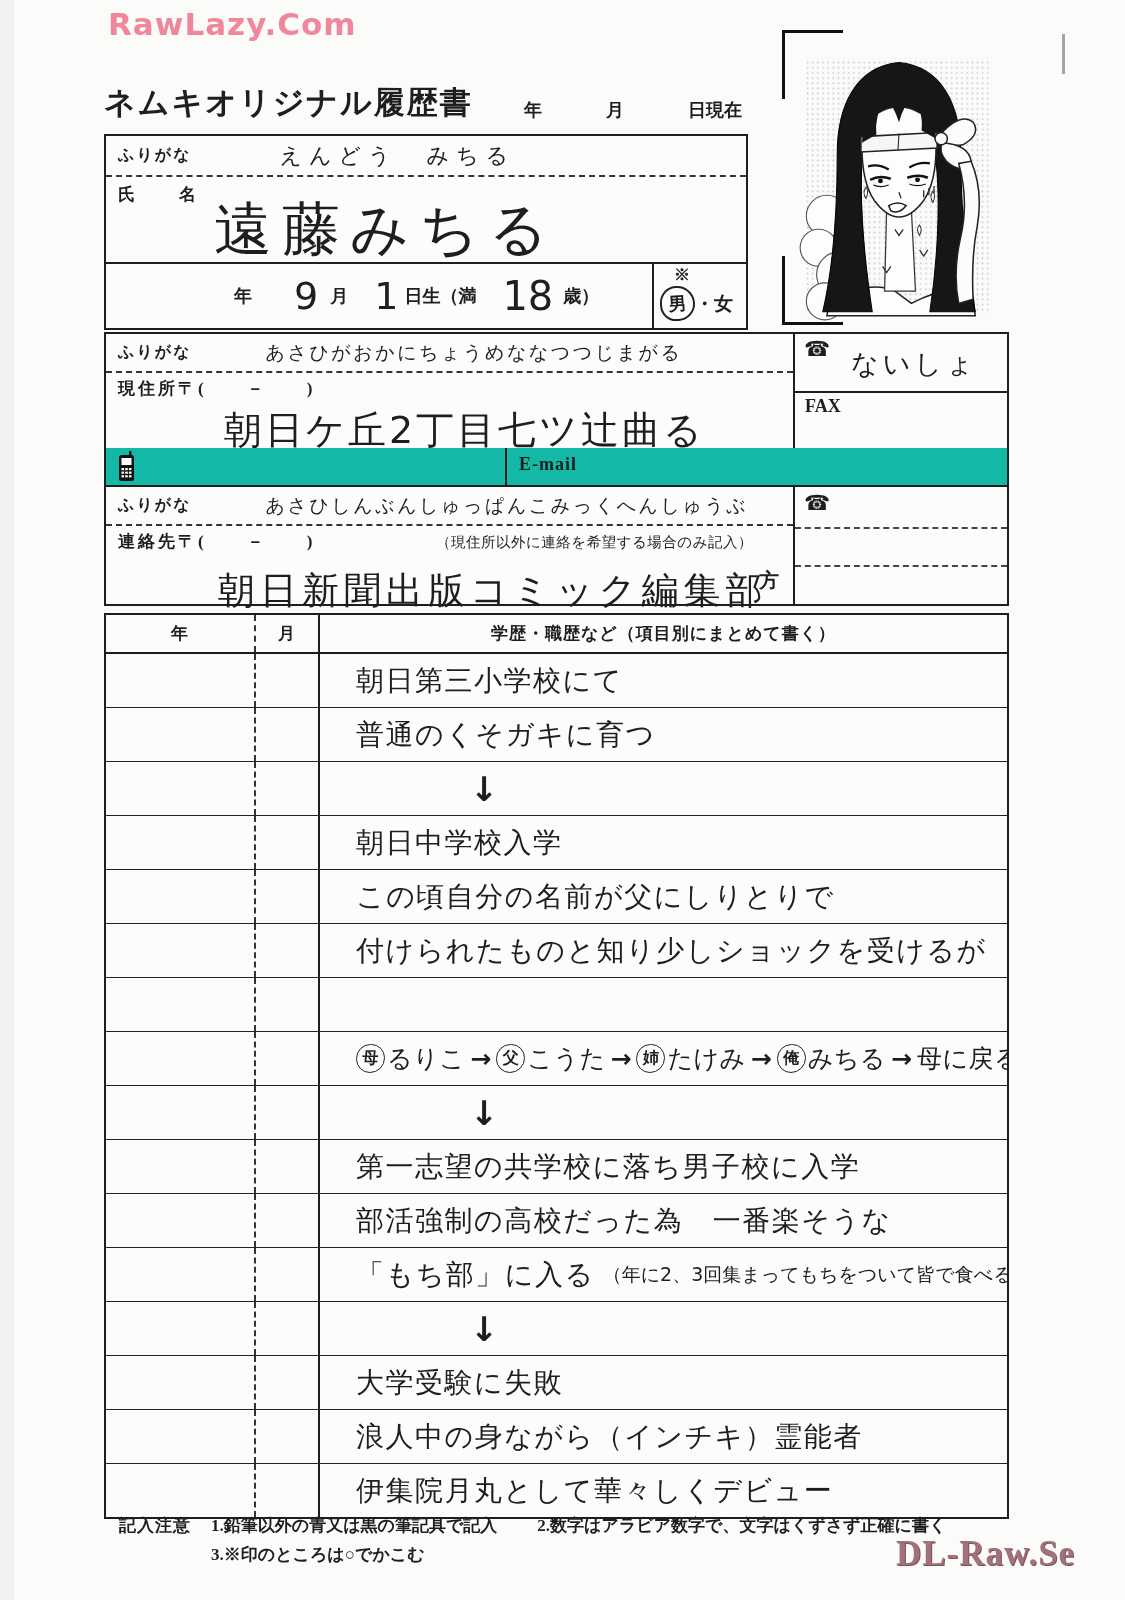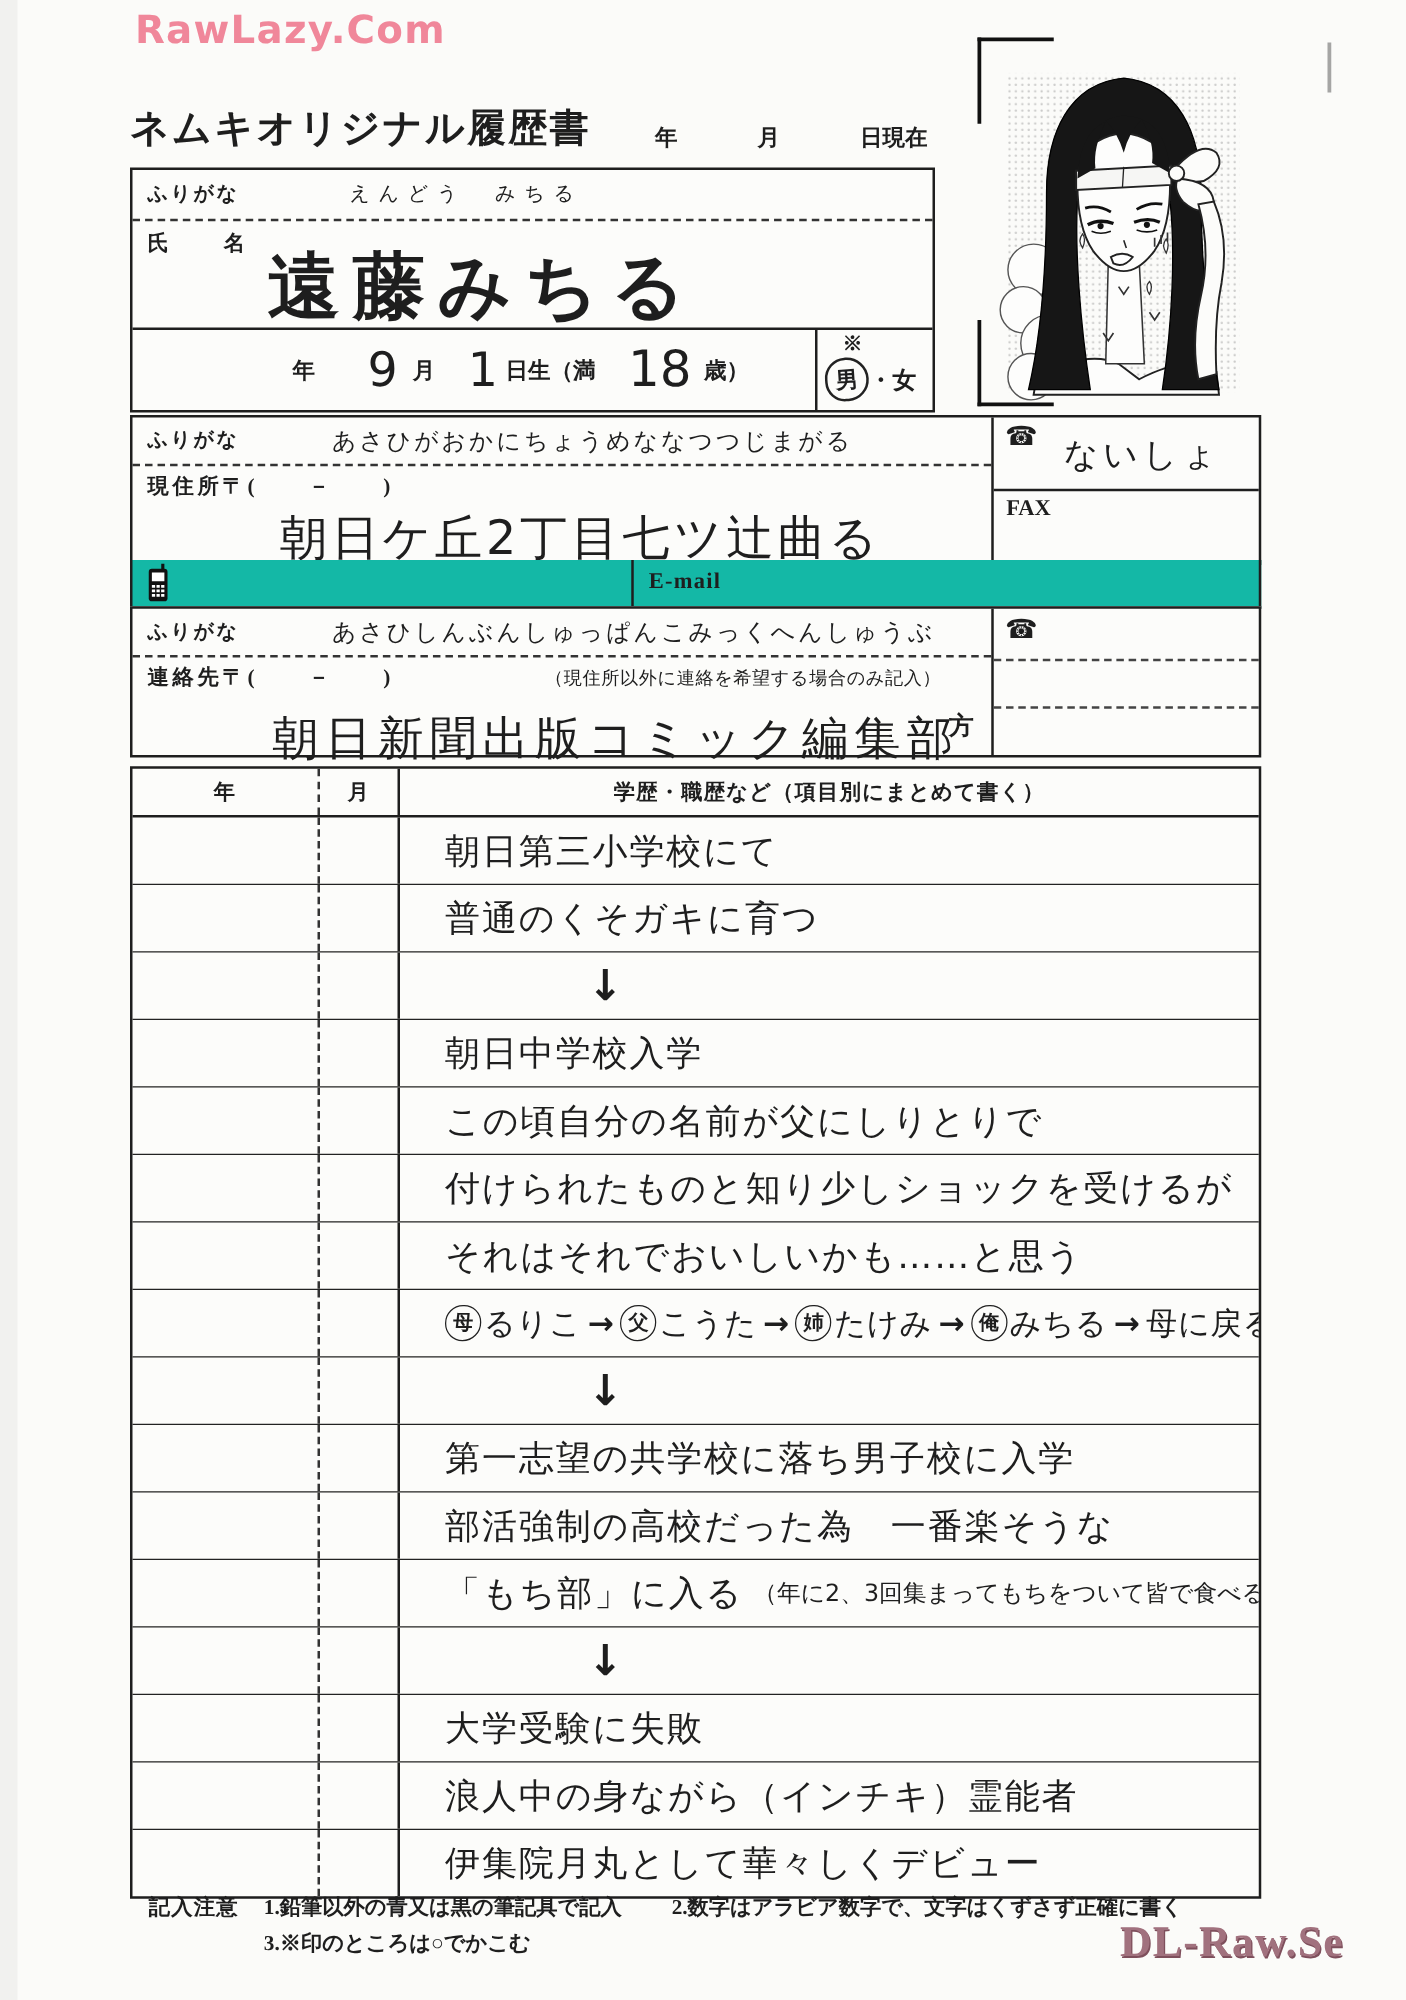--- a/index.html
+++ b/index.html
@@ -20,24 +20,24 @@
             font-size:18px;font-weight:600;}
 
   
   .lbl{font-size:16px;letter-spacing:2px;font-weight:600;}
   .dash-b{border-bottom:2px dashed #333;}
 
   
   .name-block{position:absolute;left:104px;top:134px;width:640px;height:192px;border:2.5px solid #1e1e1e;
               display:flex;flex-direction:column;background:#fcfcfa;}
   .nb-furi{height:39px;display:flex;align-items:center;padding:0 12px;}
-  .nb-furi .hand{font-size:16px;letter-spacing:7px;margin-left:88px;}
+  .nb-furi .hand{font-size:22px;letter-spacing:7px;margin-left:88px;}
   .nb-name{flex:1;position:relative;padding:6px 12px;}
   .two-char{display:inline-flex;width:78px;justify-content:space-between;font-size:17px;font-weight:600;}
-  .name-val{position:absolute;left:108px;top:14px;font-size:58px;letter-spacing:10px;font-weight:bold;}
+  .name-val{position:absolute;left:108px;top:14px;font-size:58px;letter-spacing:10px;}
   .nb-birth{height:64px;border-top:2px solid #1e1e1e;display:flex;}
   .birth-main{flex:1;display:flex;align-items:center;padding-left:128px;font-size:18px;font-weight:600;}
   .birth-main .hand{font-weight:500;}
   .bm-9{font-size:38px;margin:0 12px 0 42px;}
   .bm-1{font-size:38px;margin:0 6px 0 26px;}
   .bm-18{font-size:40px;margin:0 10px 0 26px;}
   .birth-gender{width:92px;border-left:2px solid #1e1e1e;position:relative;}
   .g-note{position:absolute;left:20px;top:1px;font-size:16px;font-weight:700;}
   .g-row{position:absolute;left:6px;top:22px;display:flex;align-items:center;font-size:19px;font-weight:600;}
   .circle{display:inline-flex;width:31px;height:31px;border:2px solid #222;border-radius:48% 52% 50% 46%;
@@ -324,23 +324,20 @@
         <div class="h-row">
           <div class="c-year"></div>
           <div class="c-month"></div>
           <div class="c-content">
             <div class="hand">付けられたものと知り少しショックを受けるが</div>
           </div>
         </div>
         <div class="h-row">
           <div class="c-year"></div>
           <div class="c-month"></div>
-          <div class="c-content">
-            <div class="hand">それはそれでおいしいかも……と思う</div>
-          </div>
         </div>
         <div class="h-row">
           <div class="c-year"></div>
           <div class="c-month"></div>
           <div class="c-content family-cell">
             <div class="f-circle">母</div>
             <div class="hand f-text">るりこ</div>
             <div class="f-arrow">→</div>
             <div class="f-circle">父</div>
             <div class="hand f-text">こうた</div>

